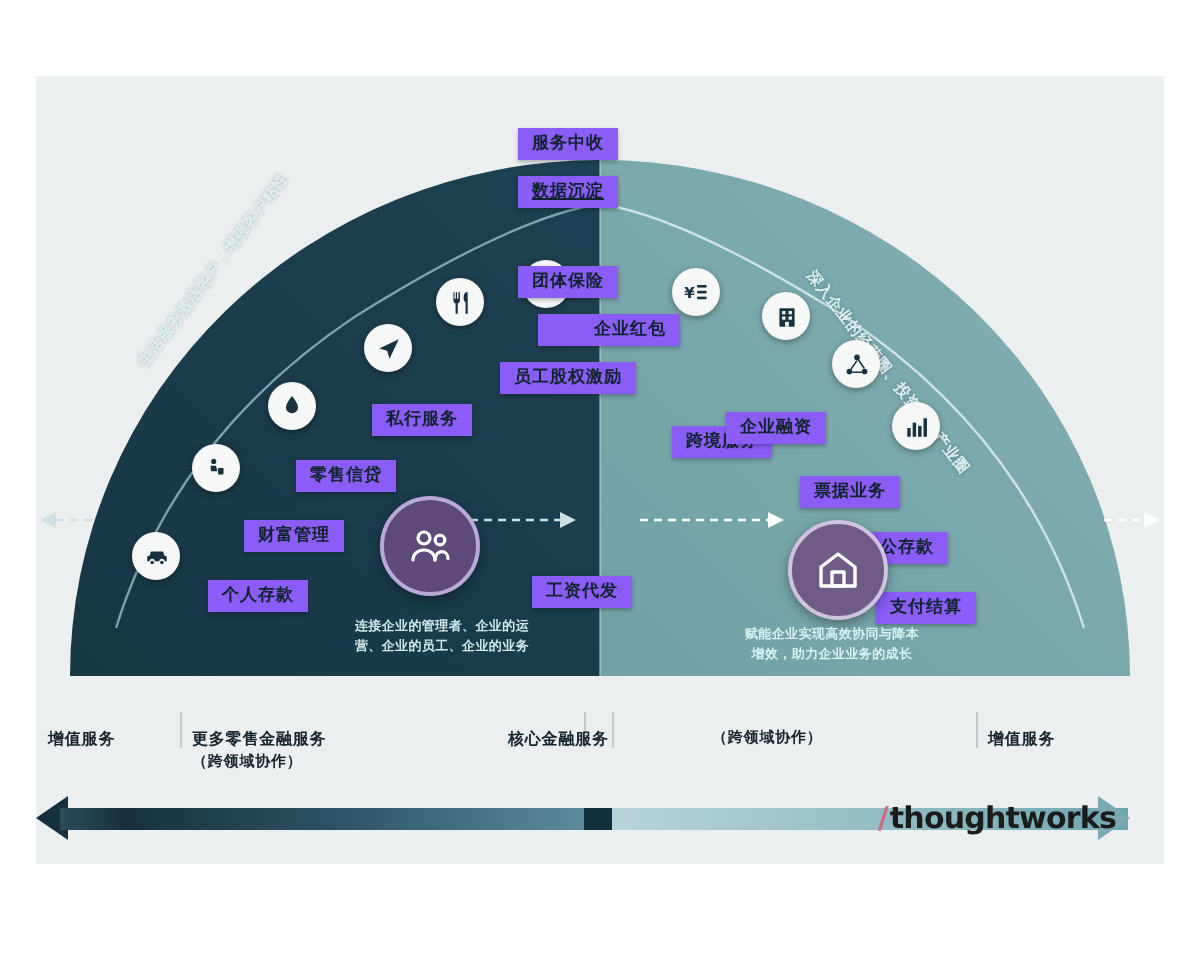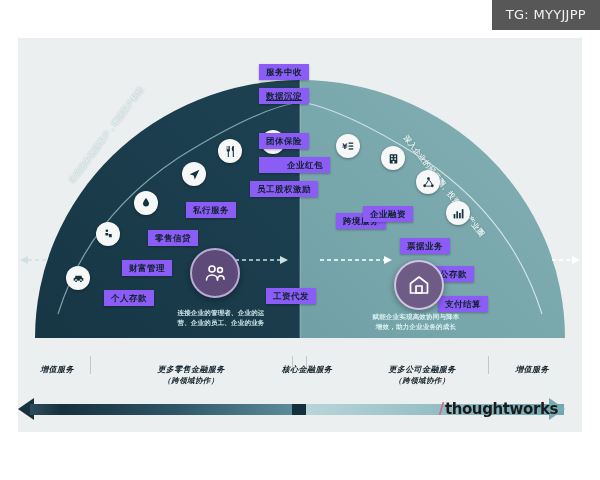--- a/index.html
+++ b/index.html
@@ -110,23 +110,23 @@
     font-weight:bold;
     text-align:center;
     width:92px;
     letter-spacing:.2px;
   }
   .desc-right{color:#d8f0f0;}
 
   
   .axis-wrap{position:absolute;left:0;top:318px;width:564px;height:76px;}
   .ax-label{
-    position:absolute;text-align:center;
+    position:absolute;
     font-size:8px;font-weight:bold;color:#16252d;
-    line-height:1.45;letter-spacing:.4px;font-style:italic;
+    line-height:1.45;letter-spacing:.4px;
   }
   .ax-sub{font-size:7.5px;font-weight:bold;}
 
   .bar{position:absolute;top:48px;height:11px;}
   .bar-l{left:12px;width:262px;background:linear-gradient(90deg,#2d4d5c,#17303d 12%,#2e5566 55%,#5d8b99 100%);}
   .bar-c{left:274px;width:14px;background:#13303d;}
   .bar-r{left:288px;width:258px;background:linear-gradient(90deg,#b9d4d8,#9cc3c9 40%,#6ea6b0 100%);}
   .arrow-l{
     position:absolute;left:0px;top:42px;width:0;height:0;
     border-top:11.5px solid transparent;border-bottom:11.5px solid transparent;
@@ -276,21 +276,21 @@
     </div>
 
     <div class="chip" style="left:86px;top:252px;">个人存款</div>
     <div class="chip" style="left:104px;top:222px;">财富管理</div>
     <div class="chip" style="left:130px;top:192px;">零售信贷</div>
     <div class="chip" style="left:168px;top:164px;">私行服务</div>
 
     <div class="chip" style="left:241px;top:26px;">服务中收</div>
     <div class="chip" style="left:241px;top:50px;text-decoration:underline;">数据沉淀</div>
     <div class="chip" style="left:241px;top:95px;">团体保险</div>
-    <div class="chip" style="left:241px;top:119px;padding-left:28px;">企业红包</div>
+    <div class="chip" style="left:251px;top:119px;padding-left:28px;">企业红包</div>
     <div class="chip" style="left:232px;top:143px;">员工股权激励</div>
 
     <div class="chip" style="left:318px;top:140px;margin-top:35px;">跨境服务</div>
     <div class="chip" style="left:345px;top:168px;">企业融资</div>
     <div class="chip" style="left:382px;top:200px;">票据业务</div>
     <div class="chip" style="left:406px;top:228px;">对公存款</div>
     <div class="chip" style="left:420px;top:258px;">支付结算</div>
 
     <div class="chip" style="left:248px;top:250px;">工资代发</div>
 
@@ -318,34 +318,32 @@
       <div class="tick" style="left:288px;"></div>
       <div class="tick" style="left:470px;"></div>
 
       <div class="ax-label" style="left:6px;top:8px;width:66px;">增值服务</div>
       <div class="ax-label" style="left:78px;top:8px;width:190px;">
         <div>更多零售金融服务</div>
         <div class="ax-sub">（跨领域协作）</div>
       </div>
       <div class="ax-label" style="left:236px;top:8px;width:106px;">核心金融服务</div>
       <div class="ax-label" style="left:338px;top:8px;width:132px;">
-        <div>更多公司金融服务</div>
         <div class="ax-sub">（跨领域协作）</div>
       </div>
       <div class="ax-label" style="left:476px;top:8px;width:76px;">增值服务</div>
 
       <div class="arrow-l"></div>
       <div class="bar bar-l"></div>
       <div class="bar bar-c"></div>
       <div class="bar bar-r"></div>
       <div class="arrow-r"></div>
     </div>
 
     <div class="tw">
       <span class="slash">/</span>
         <span>thoughtworks</span>
     </div>
 
   </div>
 
-  <div class="tg-badge">TG: MYYJJPP</div>
 
 </div>
 
 </body></html>

